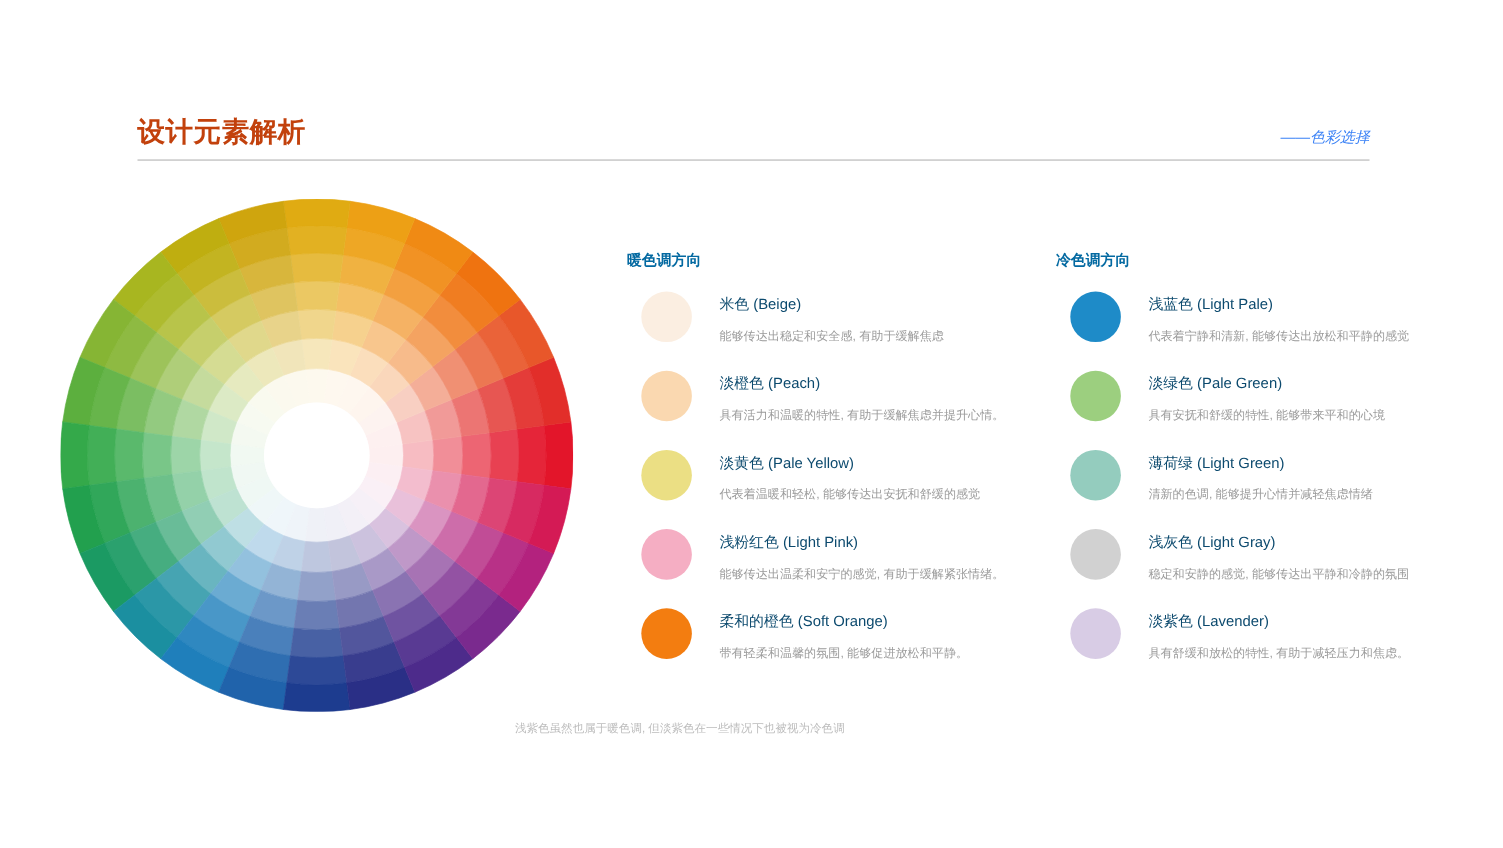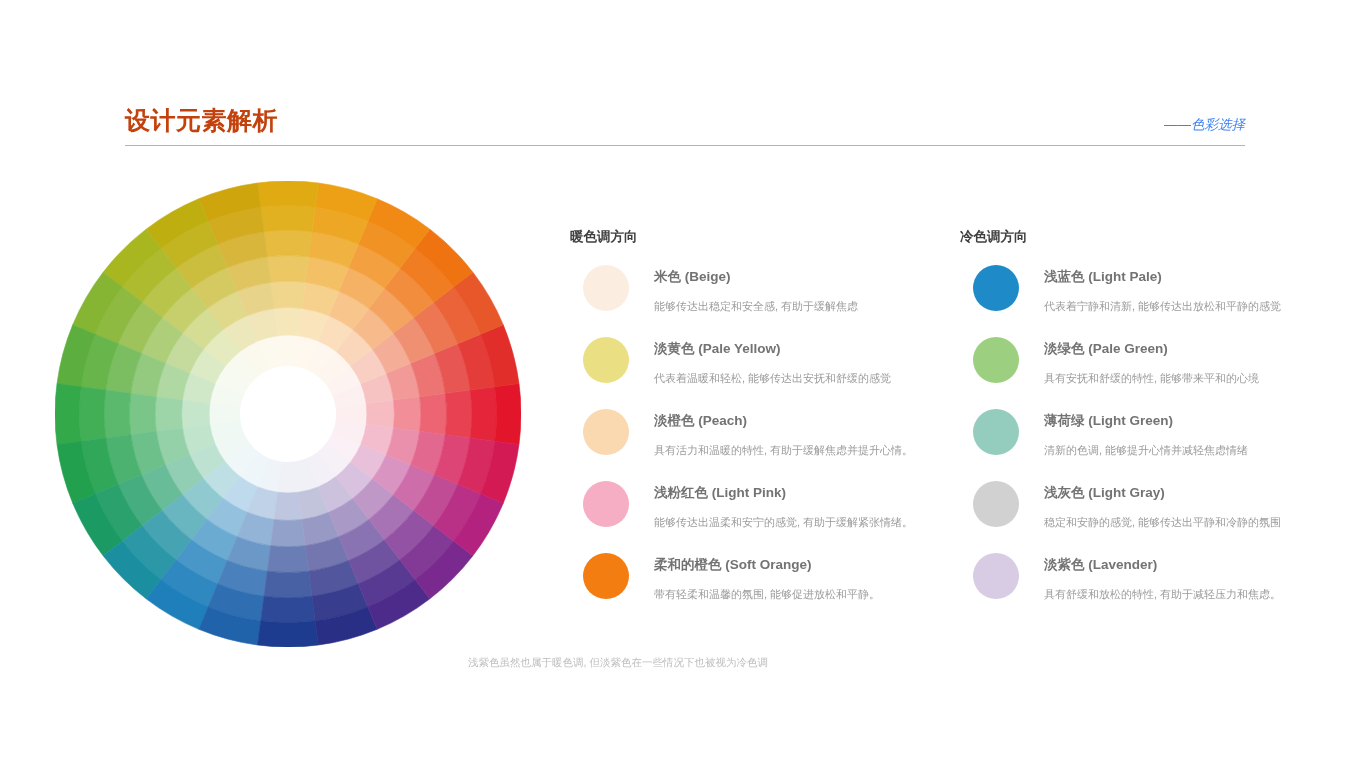--- a/index.html
+++ b/index.html
@@ -74,21 +74,21 @@
     position: absolute;
     top: 228px;
     width: 380px;
   }
   #warm-column { left: 570px; }
   #cool-column { left: 960px; }
 
   .column-heading {
     font-size: 13.5px;
     font-weight: 700;
-    color: #404040;
+    color: #0369a1;
     line-height: 18px;
     margin: 0 0 19px 0;
     white-space: nowrap;
   }
 
   .swatch-row {
     position: relative;
     height: 72px;
   }
   .swatch-dot {
@@ -100,22 +100,22 @@
     border-radius: 50%;
   }
   .swatch-text {
     position: absolute;
     left: 84px;
     top: 2px;
     width: 296px;
   }
   .swatch-name {
     font-size: 13.5px;
-    font-weight: 700;
-    color: #737373;
+    font-weight: 400;
+    color: #0c4a6e;
     line-height: 19px;
     white-space: nowrap;
   }
   .swatch-desc {
     font-size: 11px;
     font-weight: 400;
     color: #9b9b9b;
     line-height: 17px;
     margin-top: 12px;
     white-space: nowrap;
@@ -323,36 +323,36 @@
 
   <div class="swatch-row">
     <div class="swatch-dot" style="background: rgb(251, 238, 225);"></div>
     <div class="swatch-text">
       <div class="swatch-name">米色 (Beige)</div>
       <div class="swatch-desc">能够传达出稳定和安全感, 有助于缓解焦虑</div>
     </div>
   </div>
 
   <div class="swatch-row">
+    <div class="swatch-dot" style="background: rgb(250, 216, 176);"></div>
+    <div class="swatch-text">
+      <div class="swatch-name">淡橙色 (Peach)</div>
+      <div class="swatch-desc">具有活力和温暖的特性, 有助于缓解焦虑并提升心情。</div>
+    </div>
+  </div>
+
+  <div class="swatch-row">
     <div class="swatch-dot" style="background: rgb(235, 223, 132);"></div>
     <div class="swatch-text">
       <div class="swatch-name">淡黄色 (Pale Yellow)</div>
       <div class="swatch-desc">代表着温暖和轻松, 能够传达出安抚和舒缓的感觉</div>
     </div>
   </div>
 
   <div class="swatch-row">
-    <div class="swatch-dot" style="background: rgb(250, 216, 176);"></div>
-    <div class="swatch-text">
-      <div class="swatch-name">淡橙色 (Peach)</div>
-      <div class="swatch-desc">具有活力和温暖的特性, 有助于缓解焦虑并提升心情。</div>
-    </div>
-  </div>
-
-  <div class="swatch-row">
     <div class="swatch-dot" style="background: rgb(245, 174, 195);"></div>
     <div class="swatch-text">
       <div class="swatch-name">浅粉红色 (Light Pink)</div>
       <div class="swatch-desc">能够传达出温柔和安宁的感觉, 有助于缓解紧张情绪。</div>
     </div>
   </div>
 
   <div class="swatch-row">
     <div class="swatch-dot" style="background: rgb(243, 125, 16);"></div>
     <div class="swatch-text">

